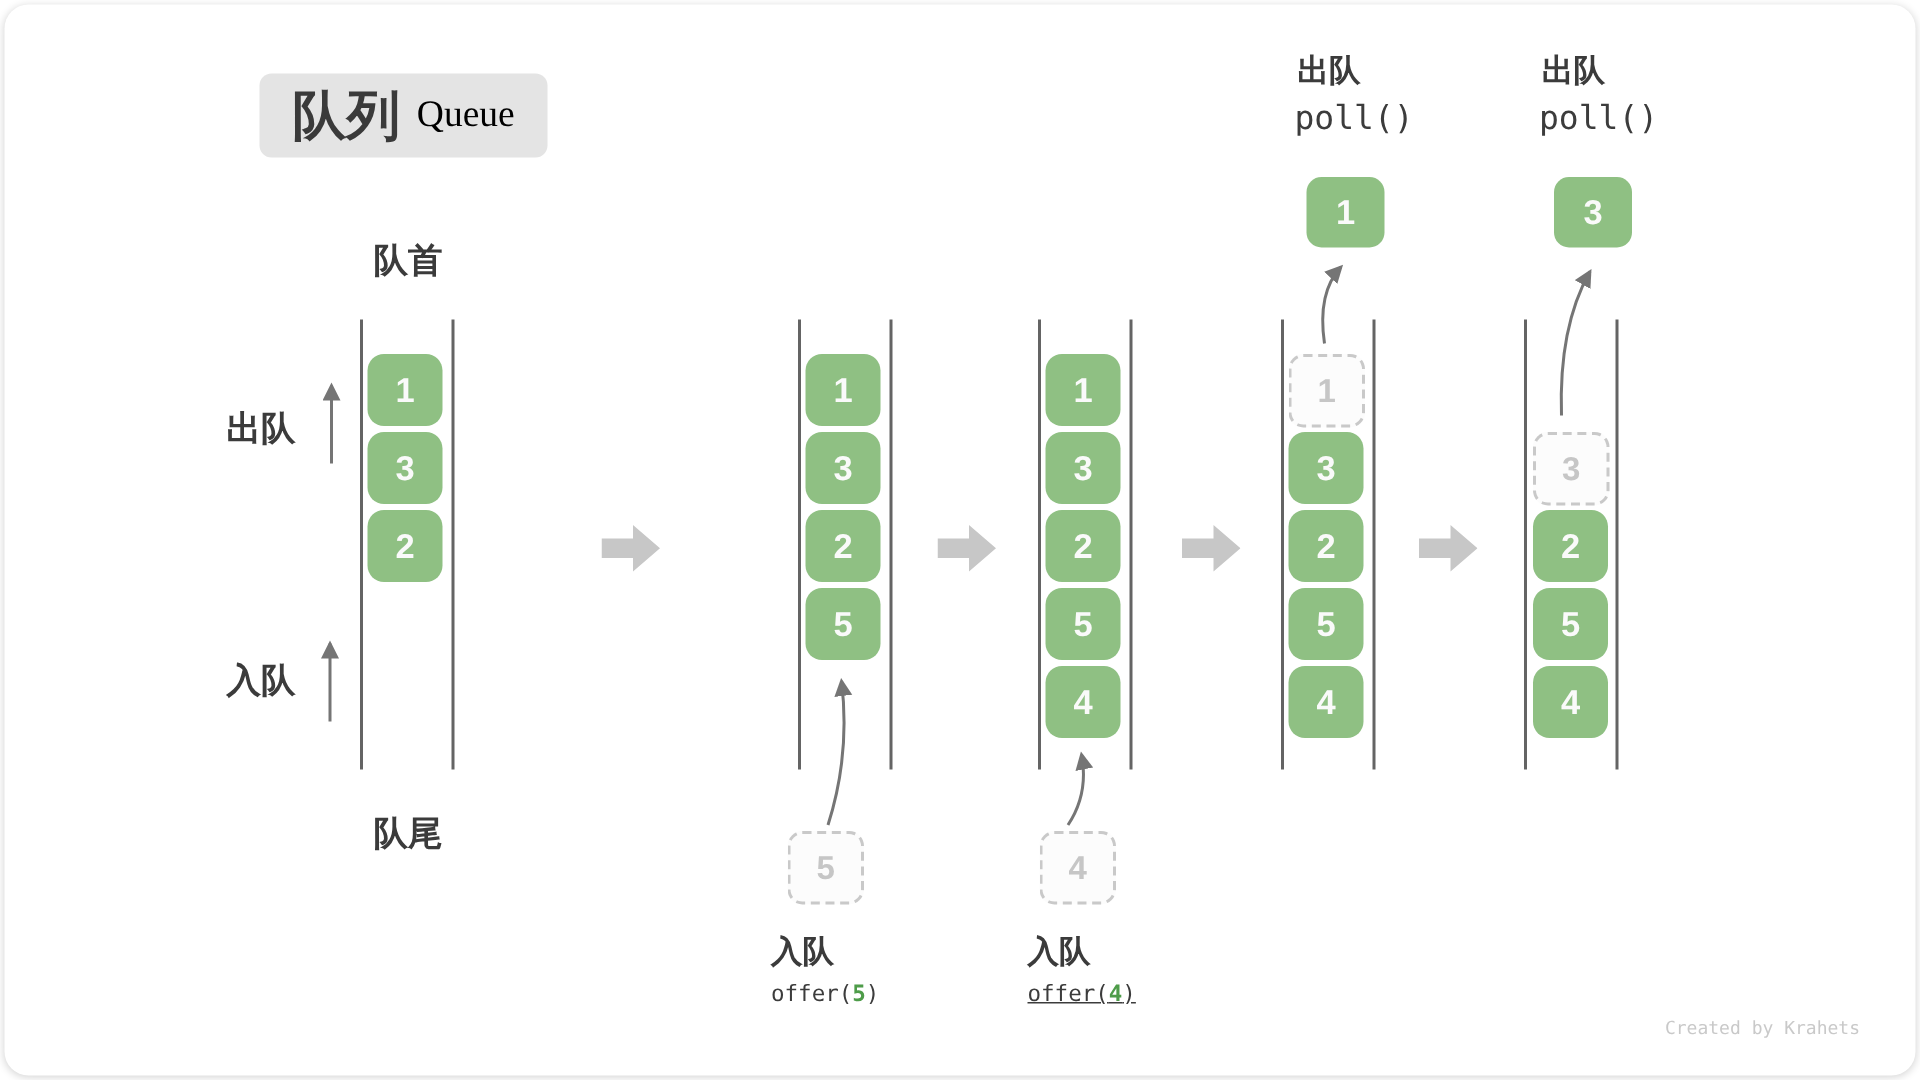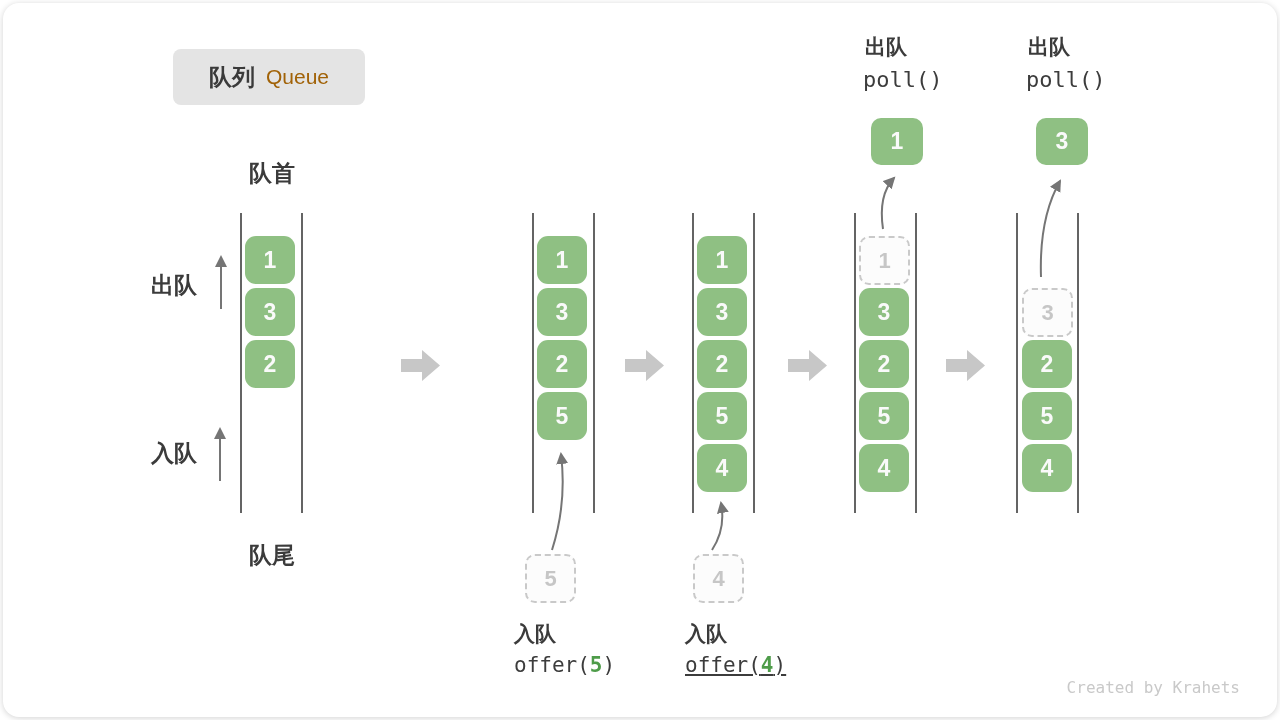--- a/index.html
+++ b/index.html
@@ -10,28 +10,28 @@
     position: absolute; inset: 3px;
     background: #ffffff; border-radius: 16px;
     box-shadow: 0 1px 6px rgba(0,0,0,0.18);
   }
 
   .title-badge {
     position: absolute; left: 170px; top: 46px; width: 192px; height: 56px;
     background: #E4E4E4; border-radius: 8px;
     display: flex; align-items: center; justify-content: center; gap: 11px;
   }
-  .title-zh { font-size: 23px; font-weight: bold; color: #3A3A3A; }
-  .title-en { font-family: Liberation Sans, sans-serif; font-size: 21px; color: #a16207; }
+  .title-zh { font-size: 36px; font-weight: bold; color: #3A3A3A; }
+  .title-en { font-family: Liberation Serif, serif; font-size: 25px; color: #000000; }
 
   .zh-label { position: absolute; font-weight: bold; color: #3B3B3B; font-size: 23px; }
   .zh-label.small { font-size: 21px; }
   .code-label {
     position: absolute; font-family: "DejaVu Sans Mono", "Liberation Mono", monospace;
-    font-size: 21px; color: #3C3C3C; white-space: nowrap;
+    font-size: 15px; color: #3C3C3C; white-space: nowrap;
   }
   .arg-green { color: #4E9C49; font-weight: bold; }
 
   .vline { position: absolute; width: 1.5px; top: 210px; height: 300px; background: #646464; }
 
   .qbox {
     position: absolute; width: 50px; height: 48px; border-radius: 11px;
     background: #8FC083; color: #FAFAFA;
     display: flex; align-items: center; justify-content: center;
     font-size: 23px; font-weight: bold;
@@ -43,21 +43,21 @@
     display: flex; align-items: center; justify-content: center;
     font-size: 22px; font-weight: bold;
   }
 
   .barrow { position: absolute; }
   .overlay { position: absolute; left: 0; top: 0; pointer-events: none; }
 
   .watermark {
     position: absolute; right: 37px; top: 675px;
     font-family: "DejaVu Sans Mono", "Liberation Mono", monospace;
-    font-size: 16px; color: #C9C9C9;
+    font-size: 12px; color: #C9C9C9;
   }
 </style>
 </head>
 <body>
 
 <div class="card">
 
   <div class="title-badge">
     <span class="title-zh">队列</span>
     <span class="title-en">Queue</span>

